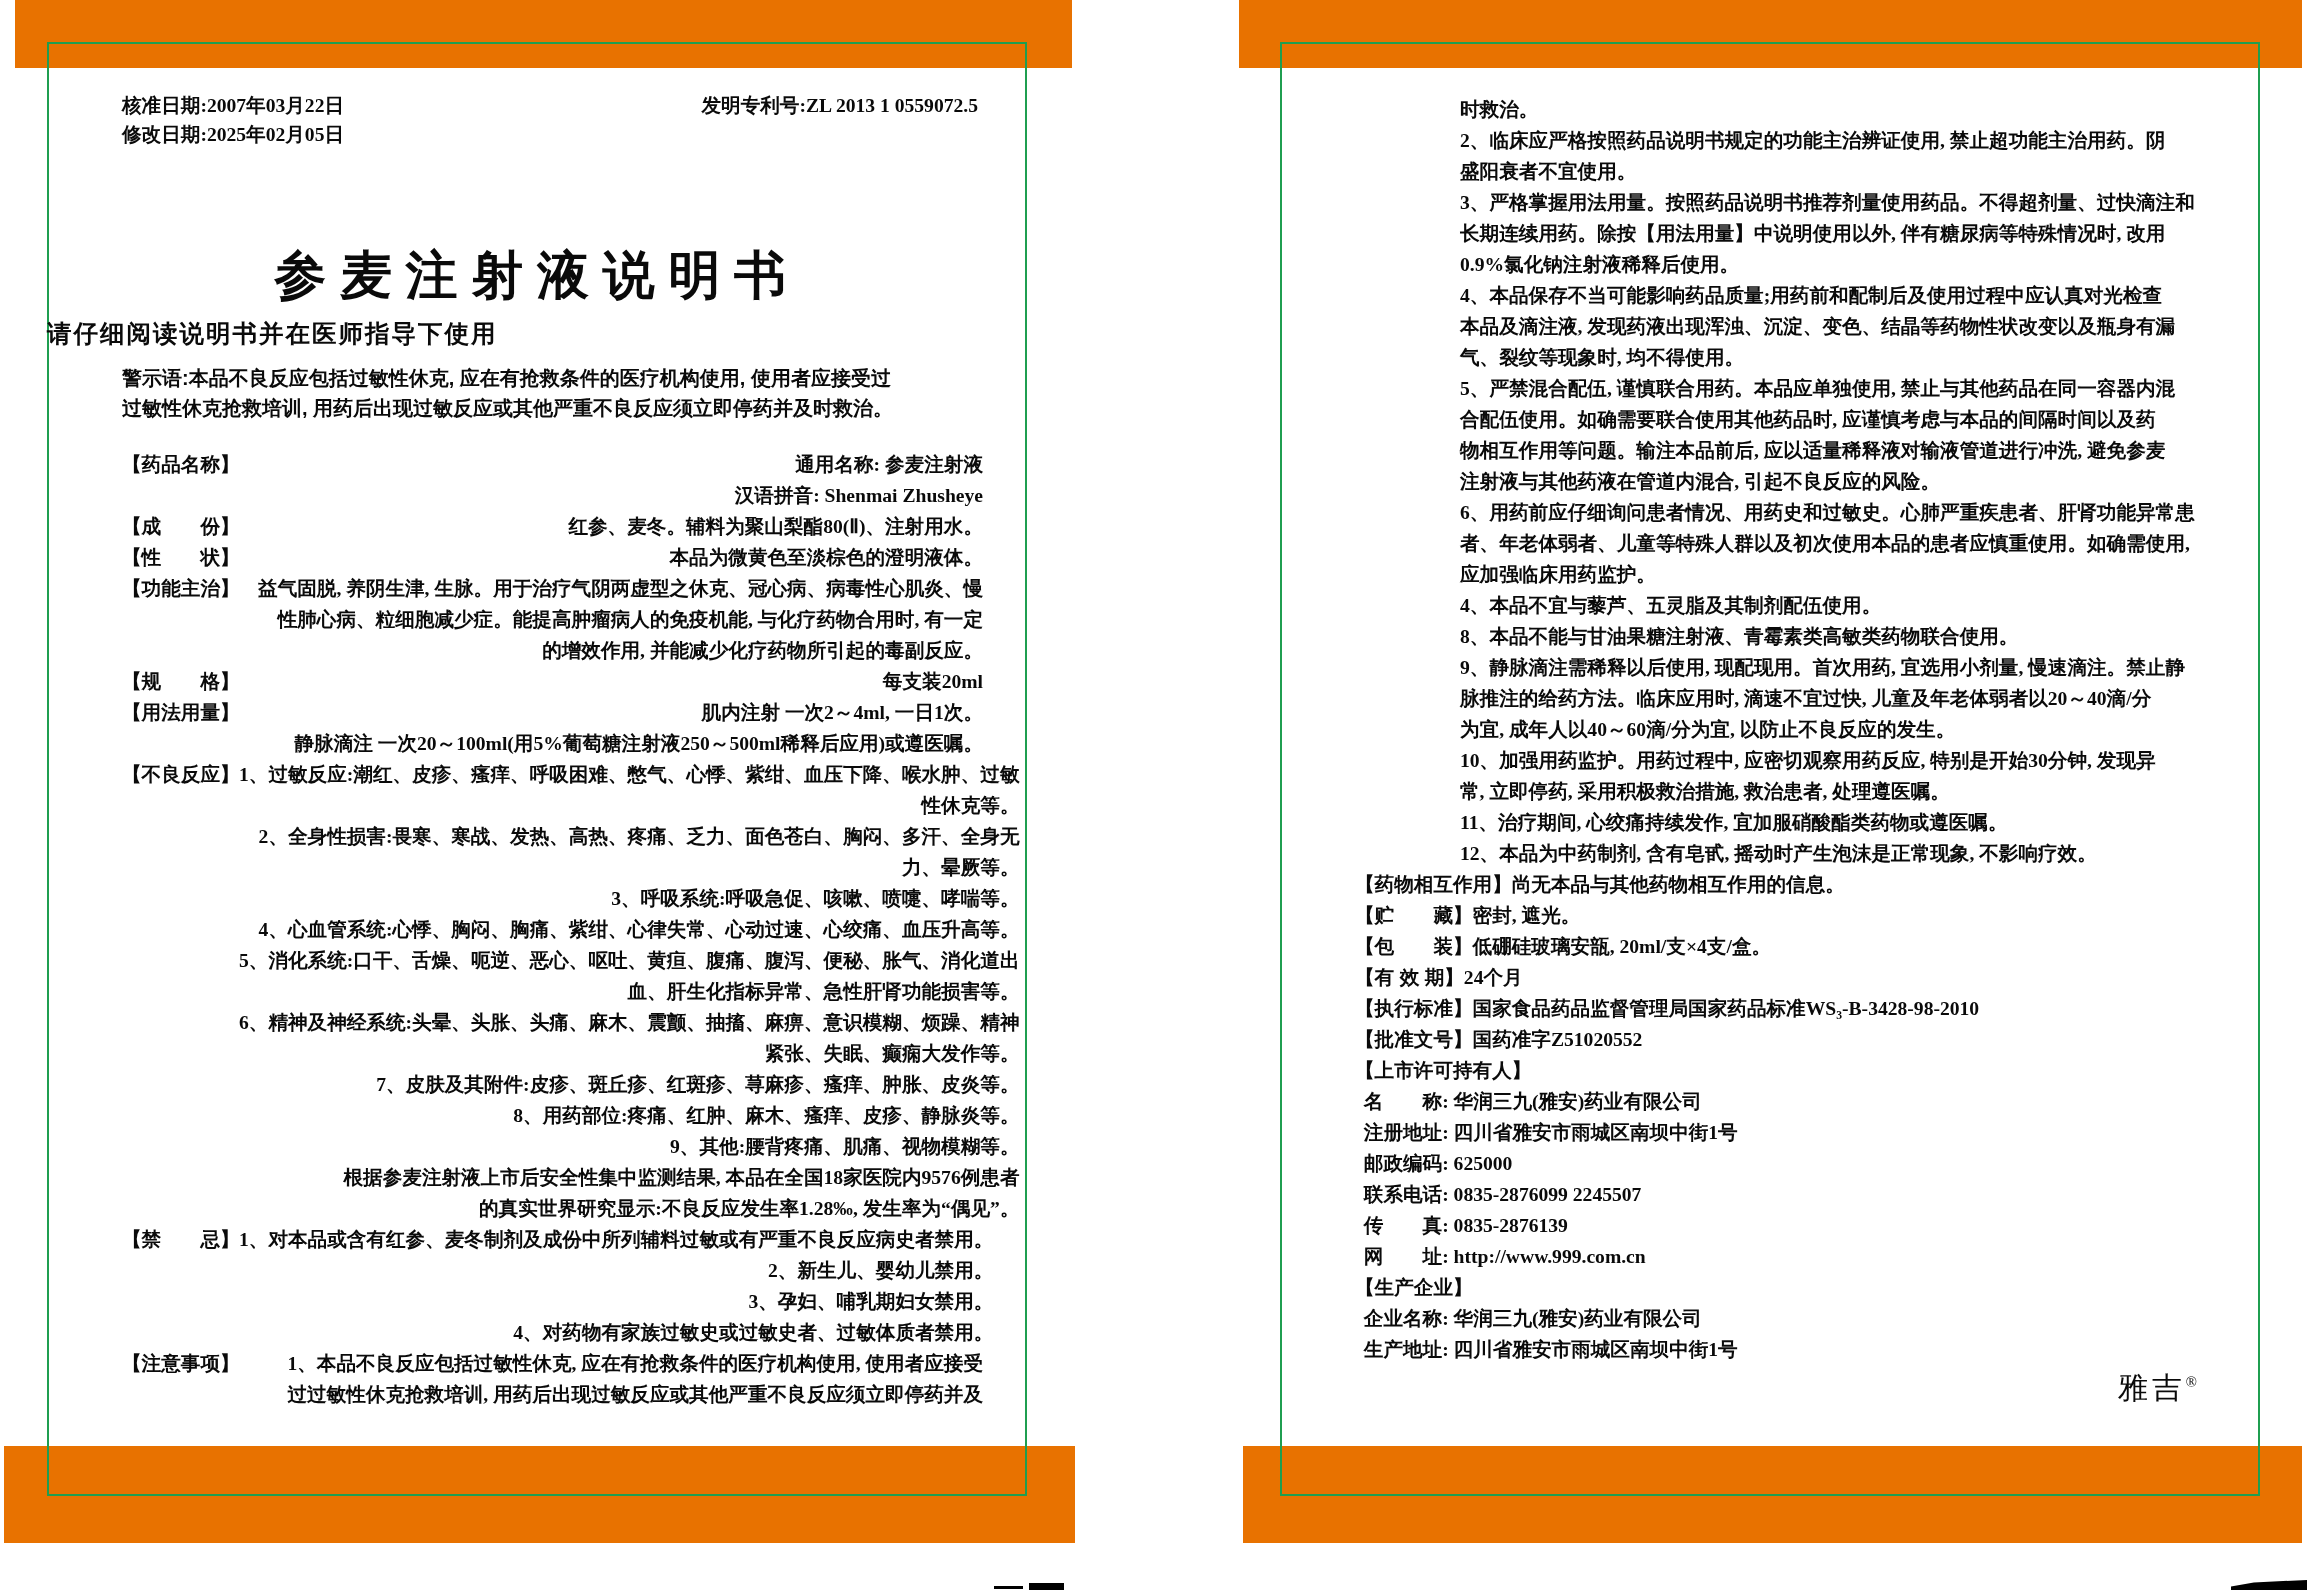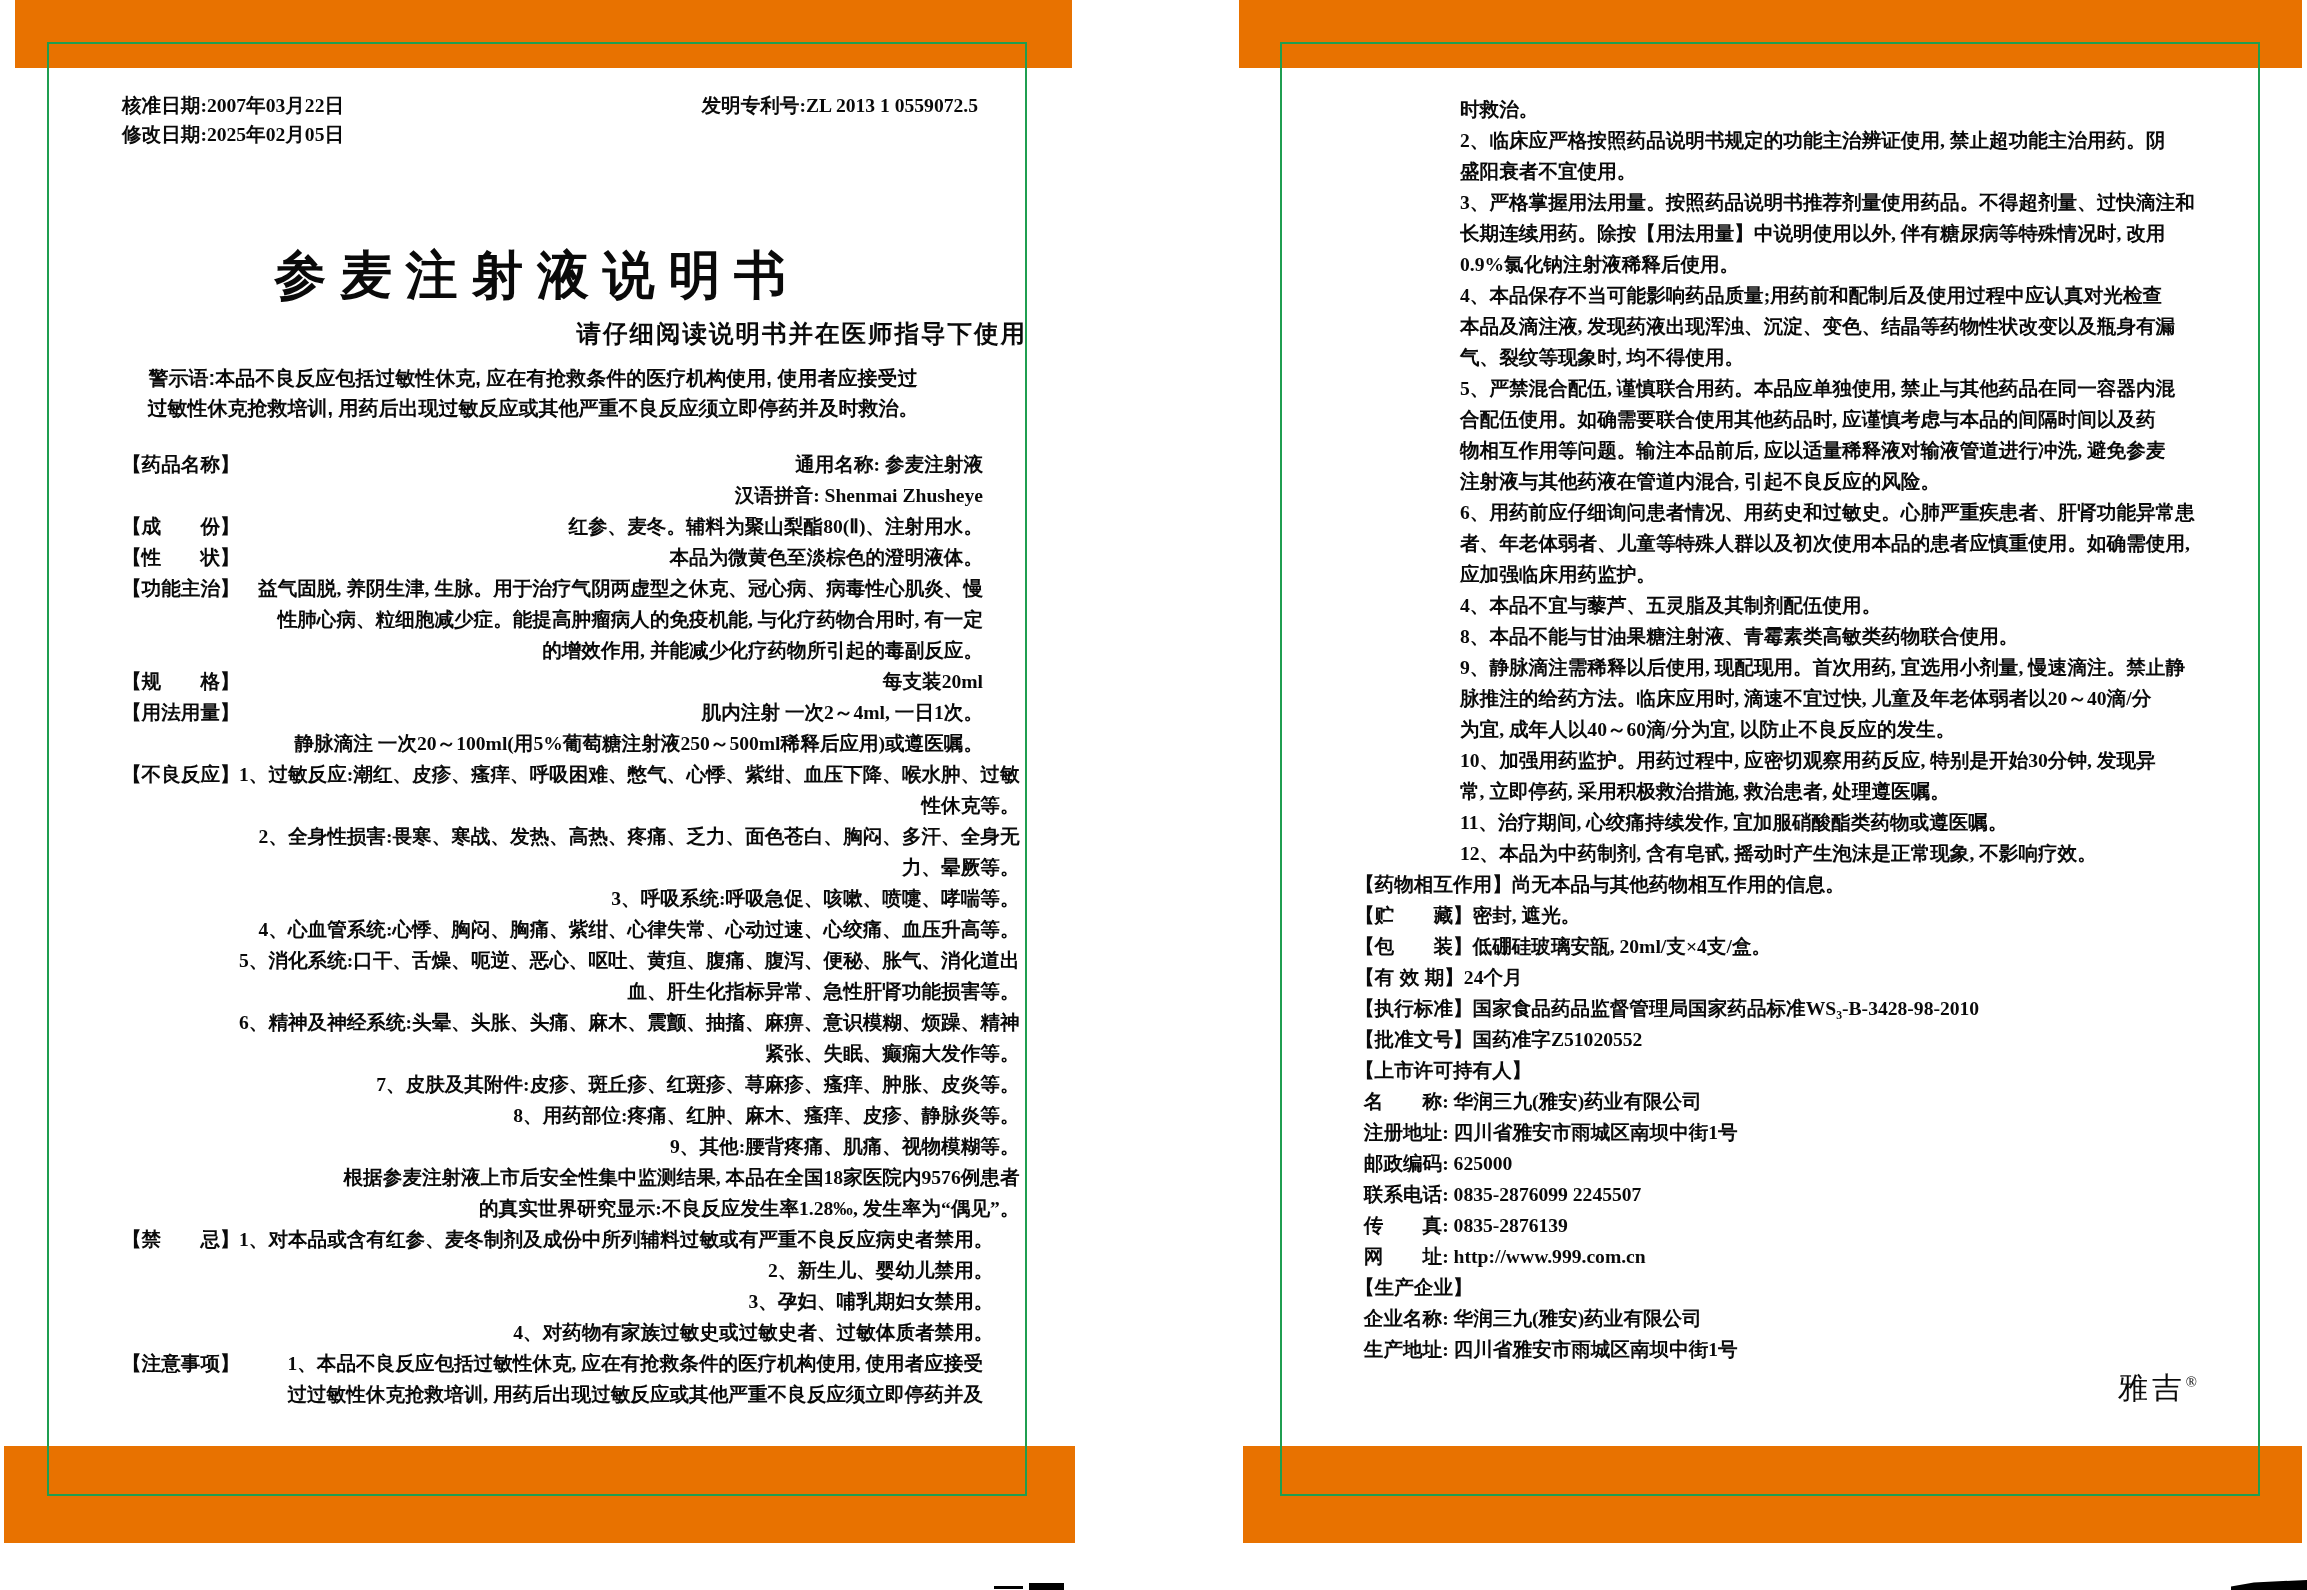--- a/index.html
+++ b/index.html
@@ -8,23 +8,23 @@
   .abs{position:absolute;}
   
   .orange{background:var(--accent,#e87200);}
   .greenbox{border:2px solid var(--green,#1f9e50);background:transparent;z-index:5;}
   .mark{background:#000;z-index:6;}
   
   .hdrline{font-size:19.6px;font-weight:bold;line-height:23.5px;white-space:nowrap;z-index:7;}
   
   .title{width:980px;text-align:center;font-size:52px;font-weight:bold;letter-spacing:13.7px;
          white-space:nowrap;z-index:7;}
-  .subtitle{width:980px;text-align:right;font-size:24.5px;font-weight:bold;letter-spacing:2px;
+  .subtitle{width:980px;text-align:left;font-size:24.5px;font-weight:bold;letter-spacing:2px;
             font-family:"Liberation Sans",sans-serif;white-space:nowrap;z-index:7;}
-  .warning{width:822px;text-align:center;font-size:20px;font-weight:bold;line-height:30px;
+  .warning{width:822px;font-size:20px;font-weight:bold;line-height:30px;
            font-family:"Liberation Sans",sans-serif;z-index:7;}
   .warnline{white-space:nowrap;}
   
   #left-body{width:861px;z-index:7;}
   .lrow{display:flex;align-items:flex-start;}
   .llabel{flex:0 0 117px;width:117px;font-family:"Liberation Sans",sans-serif;font-weight:bold;
           font-size:19.6px;line-height:31px;white-space:nowrap;}
   .lcontent{flex:1 1 auto;text-align:right;}
   .lline{font-size:19.6px;font-weight:bold;line-height:31px;white-space:nowrap;}
   

